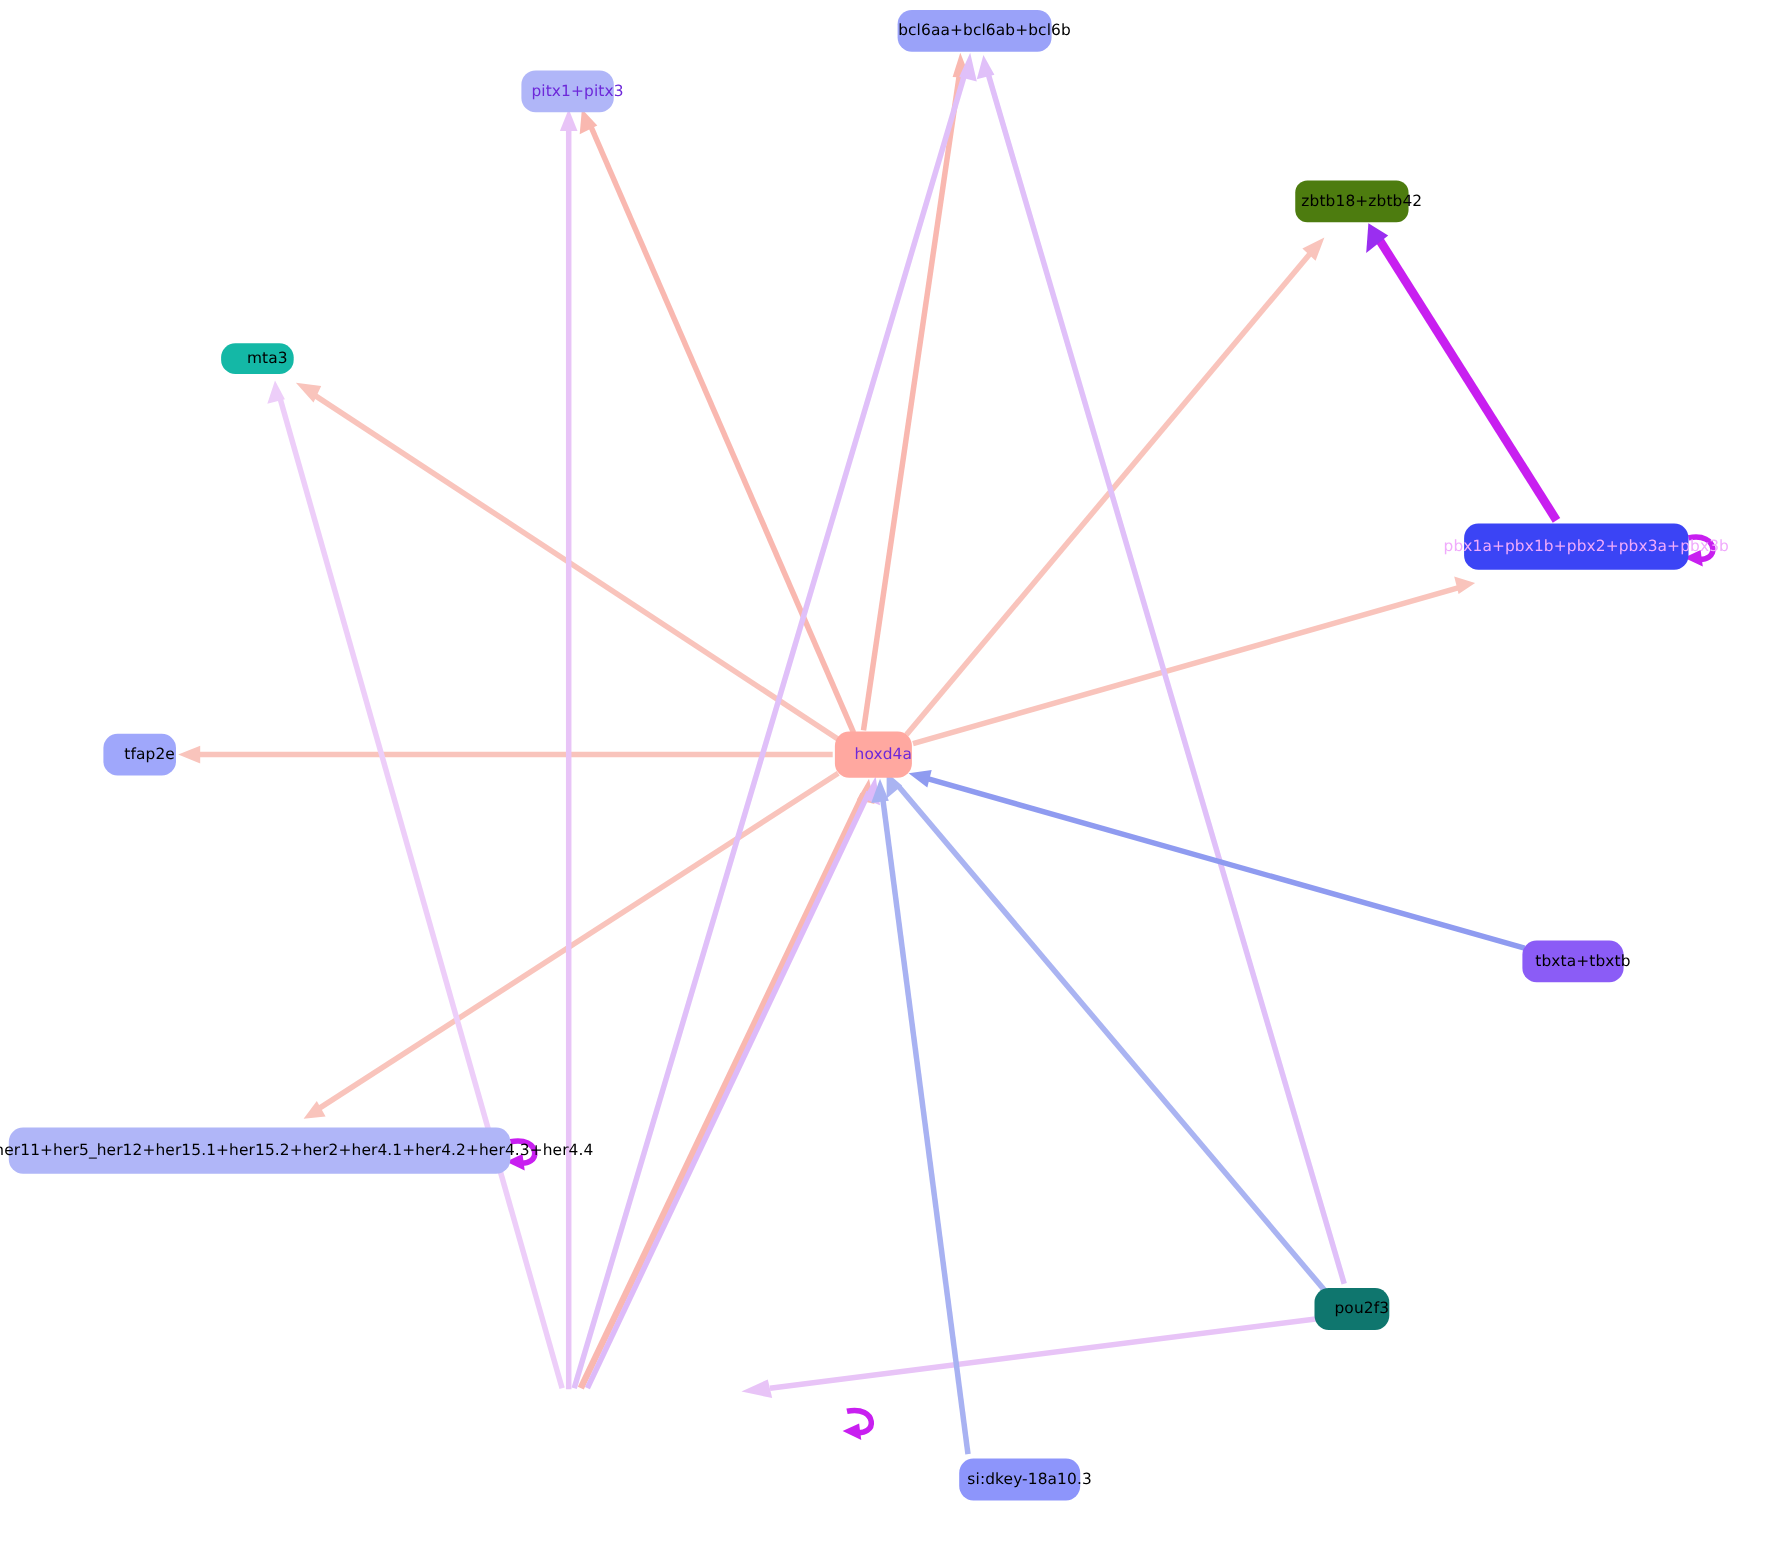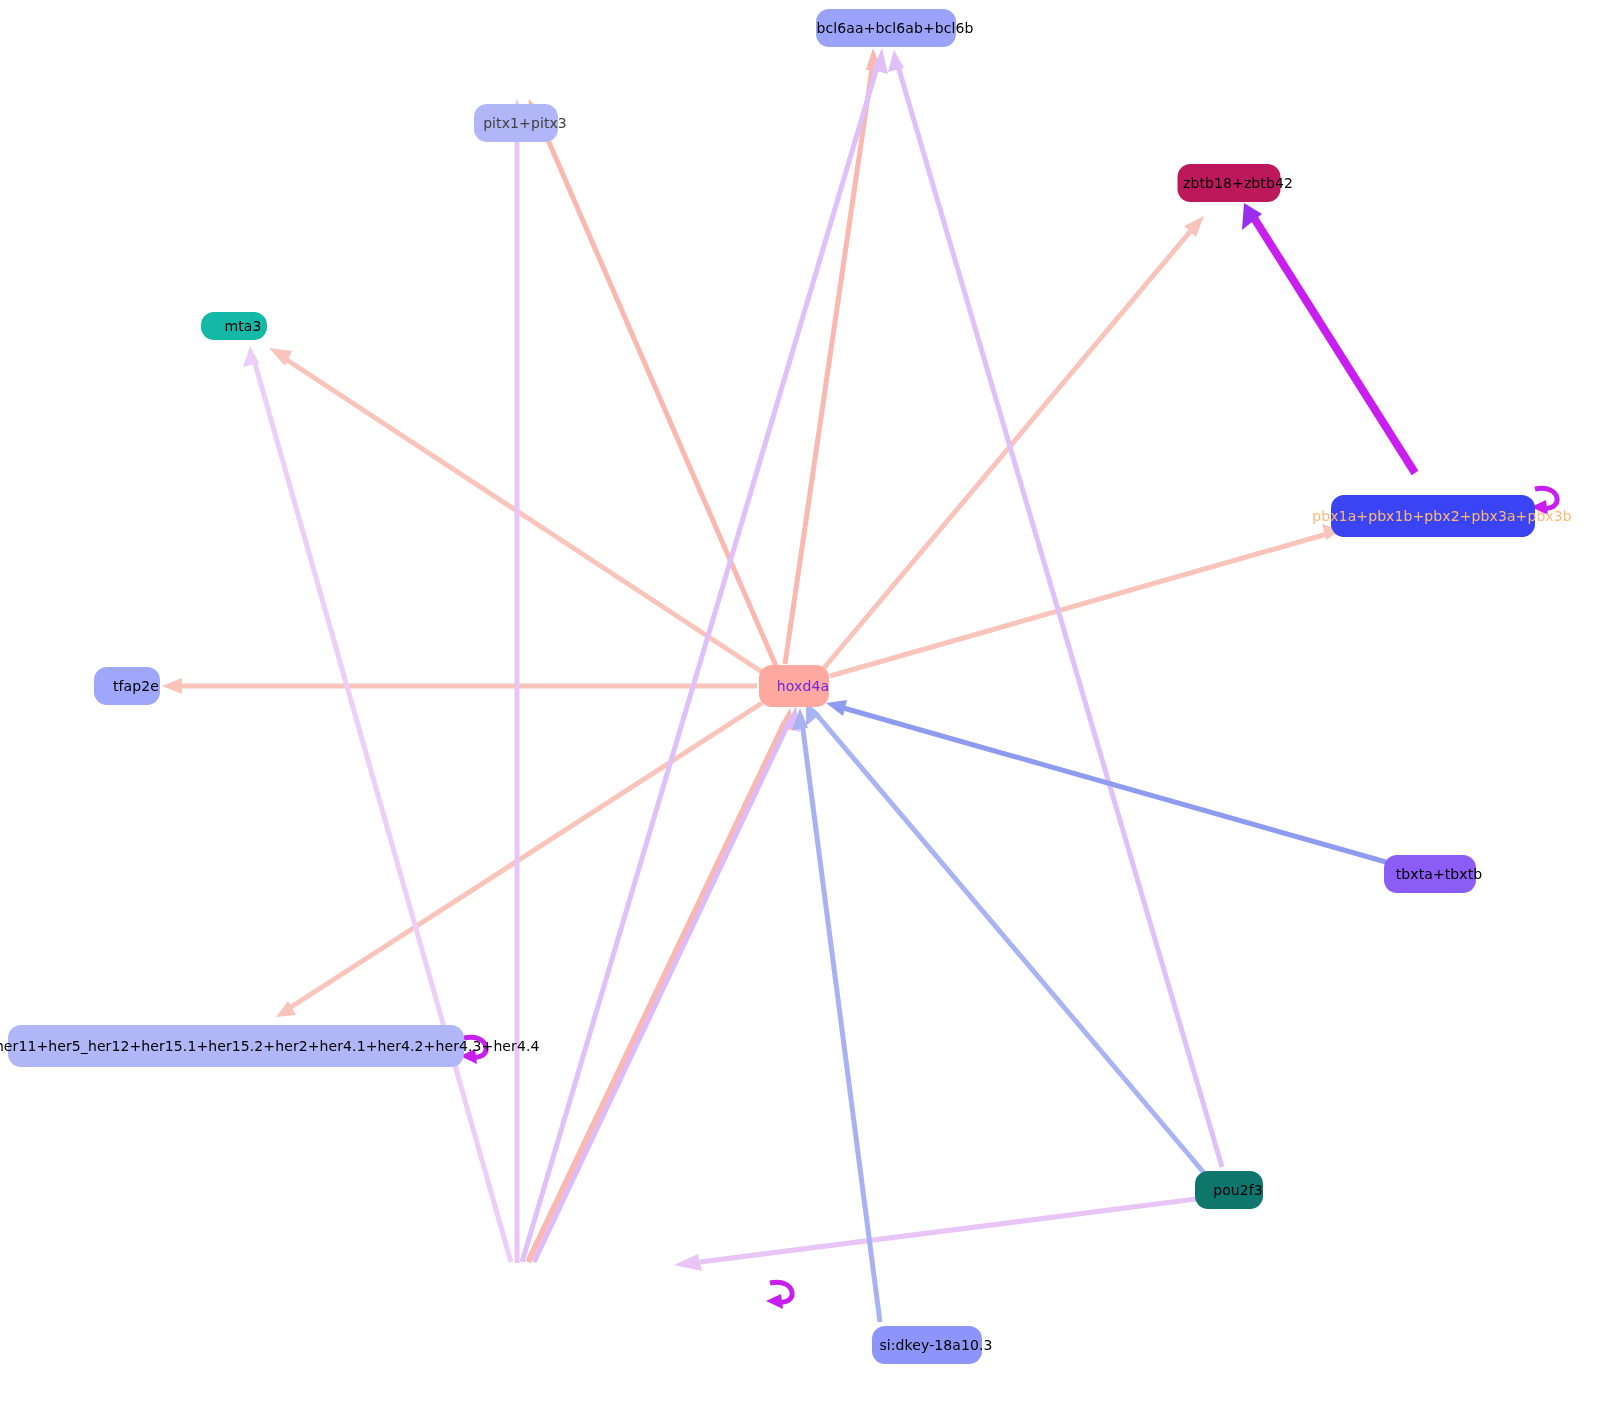--- a/index.html
+++ b/index.html
@@ -165,33 +165,33 @@
     </g>
 
   </svg>
 
   <div id="node-layer">
 
     <div class="node" style="left:886px; top:28px; width:140px; height:38px; background:#9aa2f9; color:#000;">
       <span class="node-label">bcl6aa+bcl6ab+bcl6b</span>
     </div>
 
-    <div class="node" style="left:516px; top:83px; width:84px; height:38px; background:#b0b6f8; color:#404040;margin-top:40px;">
+    <div class="node" style="left:516px; top:83px; width:84px; height:38px; background:#b0b6f8; color:#6d28d9;">
       <span class="node-label">pitx1+pitx3</span>
     </div>
 
-    <div class="node" style="left:1229px; top:183px; width:103px; height:38px; background:#be185d; color:#000;">
+    <div class="node" style="left:1229px; top:183px; width:103px; height:38px; background:#4d7c0f; color:#000;border-radius:11px;">
       <span class="node-label">zbtb18+zbtb42</span>
     </div>
 
     <div class="node" style="left:234px; top:326px; width:66px; height:28px; background:#14b8a6; color:#000;">
       <span class="node-label">mta3</span>
     </div>
 
-    <div class="node" style="left:1433px; top:497px; width:204px; height:42px; background:#3b44f5; color:#fdba74;margin-top:19px;">
+    <div class="node" style="left:1433px; top:497px; width:204px; height:42px; background:#3b44f5; color:#f0abfc;">
       <span class="node-label">pbx1a+pbx1b+pbx2+pbx3a+pbx3b</span>
     </div>
 
     <div class="node" style="left:794px; top:686px; width:70px; height:42px; background:#ffa8a0; color:#6d28d9;">
       <span class="node-label">hoxd4a</span>
     </div>
 
     <div class="node" style="left:127px; top:686px; width:66px; height:38px; background:#9fa7fb; color:#000;">
       <span class="node-label">tfap2e</span>
     </div>

